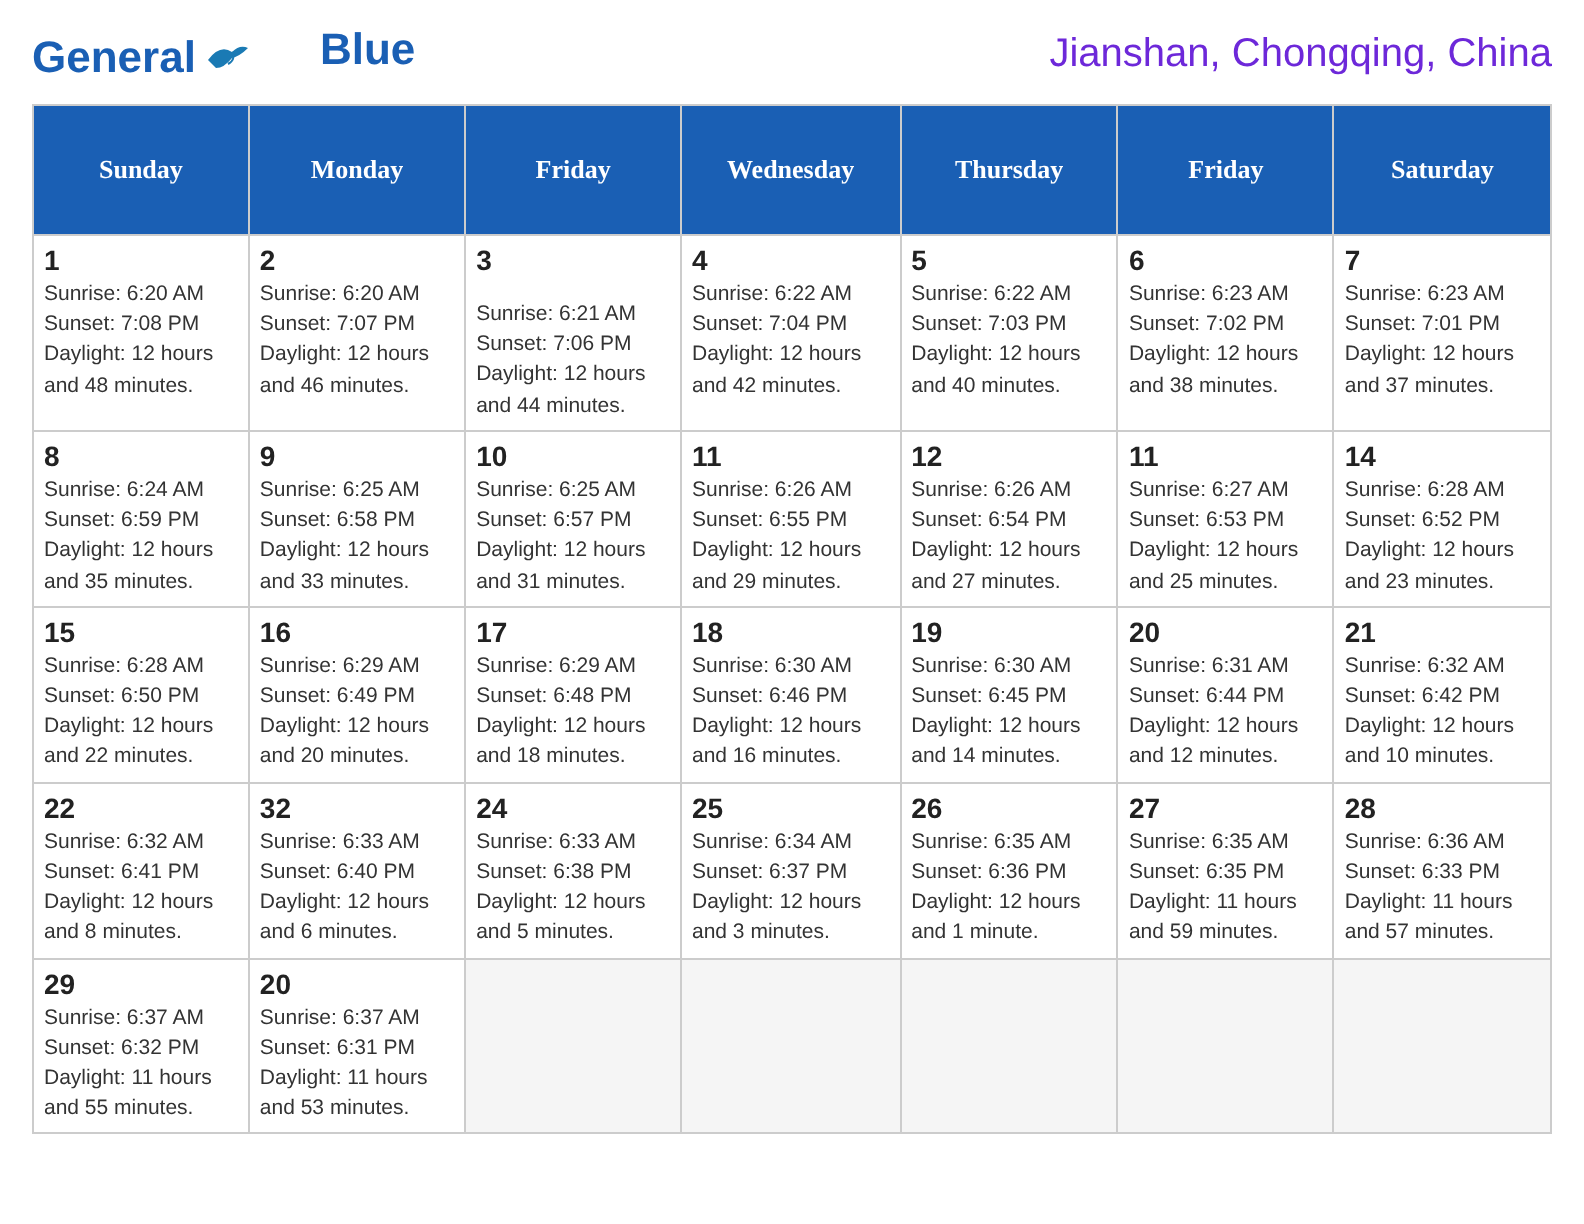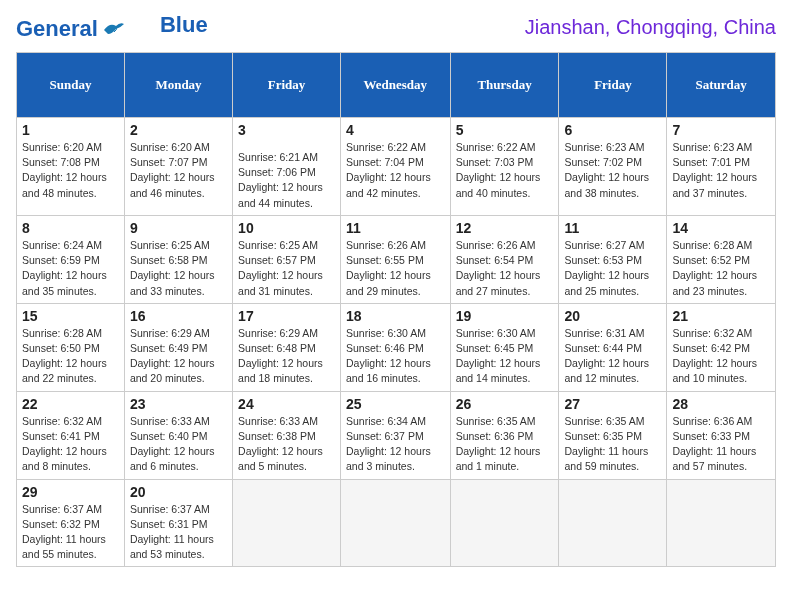--- a/index.html
+++ b/index.html
@@ -267,21 +267,21 @@
       </tr>
       <tr>
         <td>
           <span class="day-num">22</span>
           <div class="day-info" style="white-space: pre-line;">Sunrise: 6:32 AM
 Sunset: 6:41 PM
 Daylight: 12 hours
 and 8 minutes.</div>
         </td>
         <td>
-          <span class="day-num">23</span>
+          <span class="day-num">32</span>
           <div class="day-info" style="white-space: pre-line;">Sunrise: 6:33 AM
 Sunset: 6:40 PM
 Daylight: 12 hours
 and 6 minutes.</div>
         </td>
         <td>
           <span class="day-num">24</span>
           <div class="day-info" style="white-space: pre-line;">Sunrise: 6:33 AM
 Sunset: 6:38 PM
 Daylight: 12 hours

